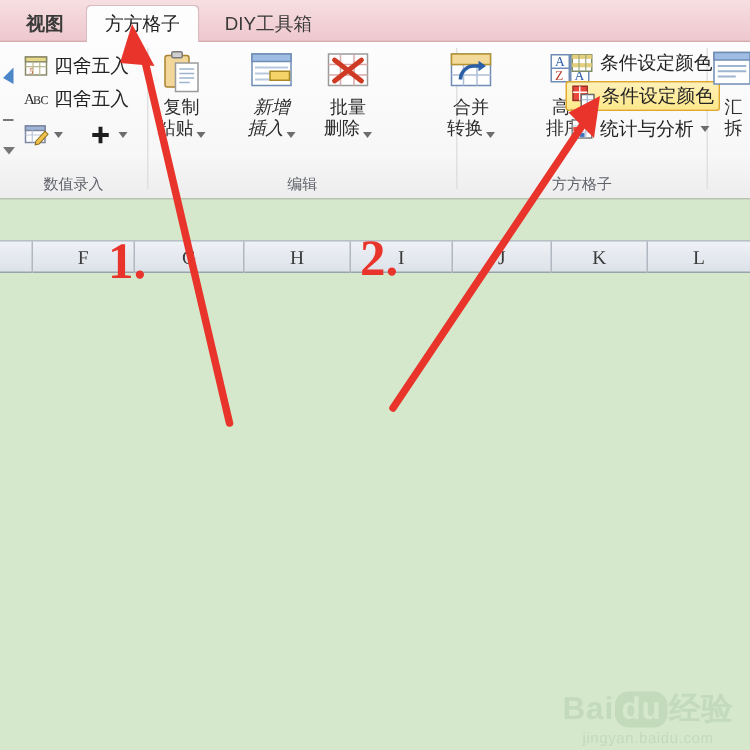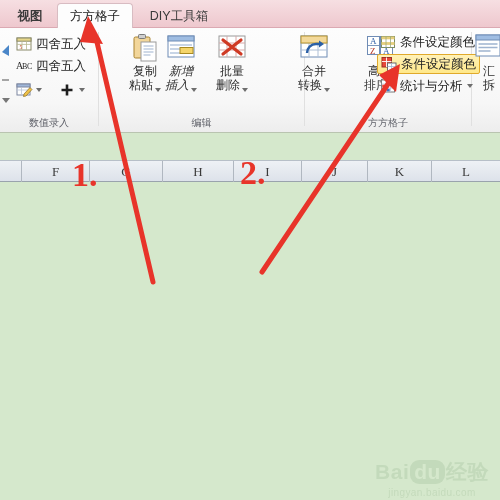--- a/index.html
+++ b/index.html
@@ -200,21 +200,21 @@
           </svg>
         </span>
         <span class="caret"></span>
       </div>
 
       <div class="group-title">数值录入</div>
     </div>
 
     <div class="group" style="left:99px;width:205px;">
 
-      <div class="bigbtn" style="left:24px;">
+      <div class="bigbtn" style="left:0;">
         <span class="ico">
           <svg width="32" height="32" viewBox="0 0 32 32">
             <rect x="5" y="5" width="16" height="21" rx="1.5" fill="#f2d69a" stroke="#a9822f"></rect>
             <rect x="9.5" y="2.5" width="7" height="4" rx="1" fill="#cfcfcf" stroke="#7b7b7b"></rect>
             <rect x="12" y="10" width="15" height="19" fill="#fff" stroke="#9a9a9a"></rect>
             <path d="M14.5 14h10M14.5 17h10M14.5 20h10M14.5 23h7" stroke="#9fb4d0" stroke-width="1.1"></path>
           </svg>
         </span>
         <span class="l1">复制</span>
         <span class="l2">

